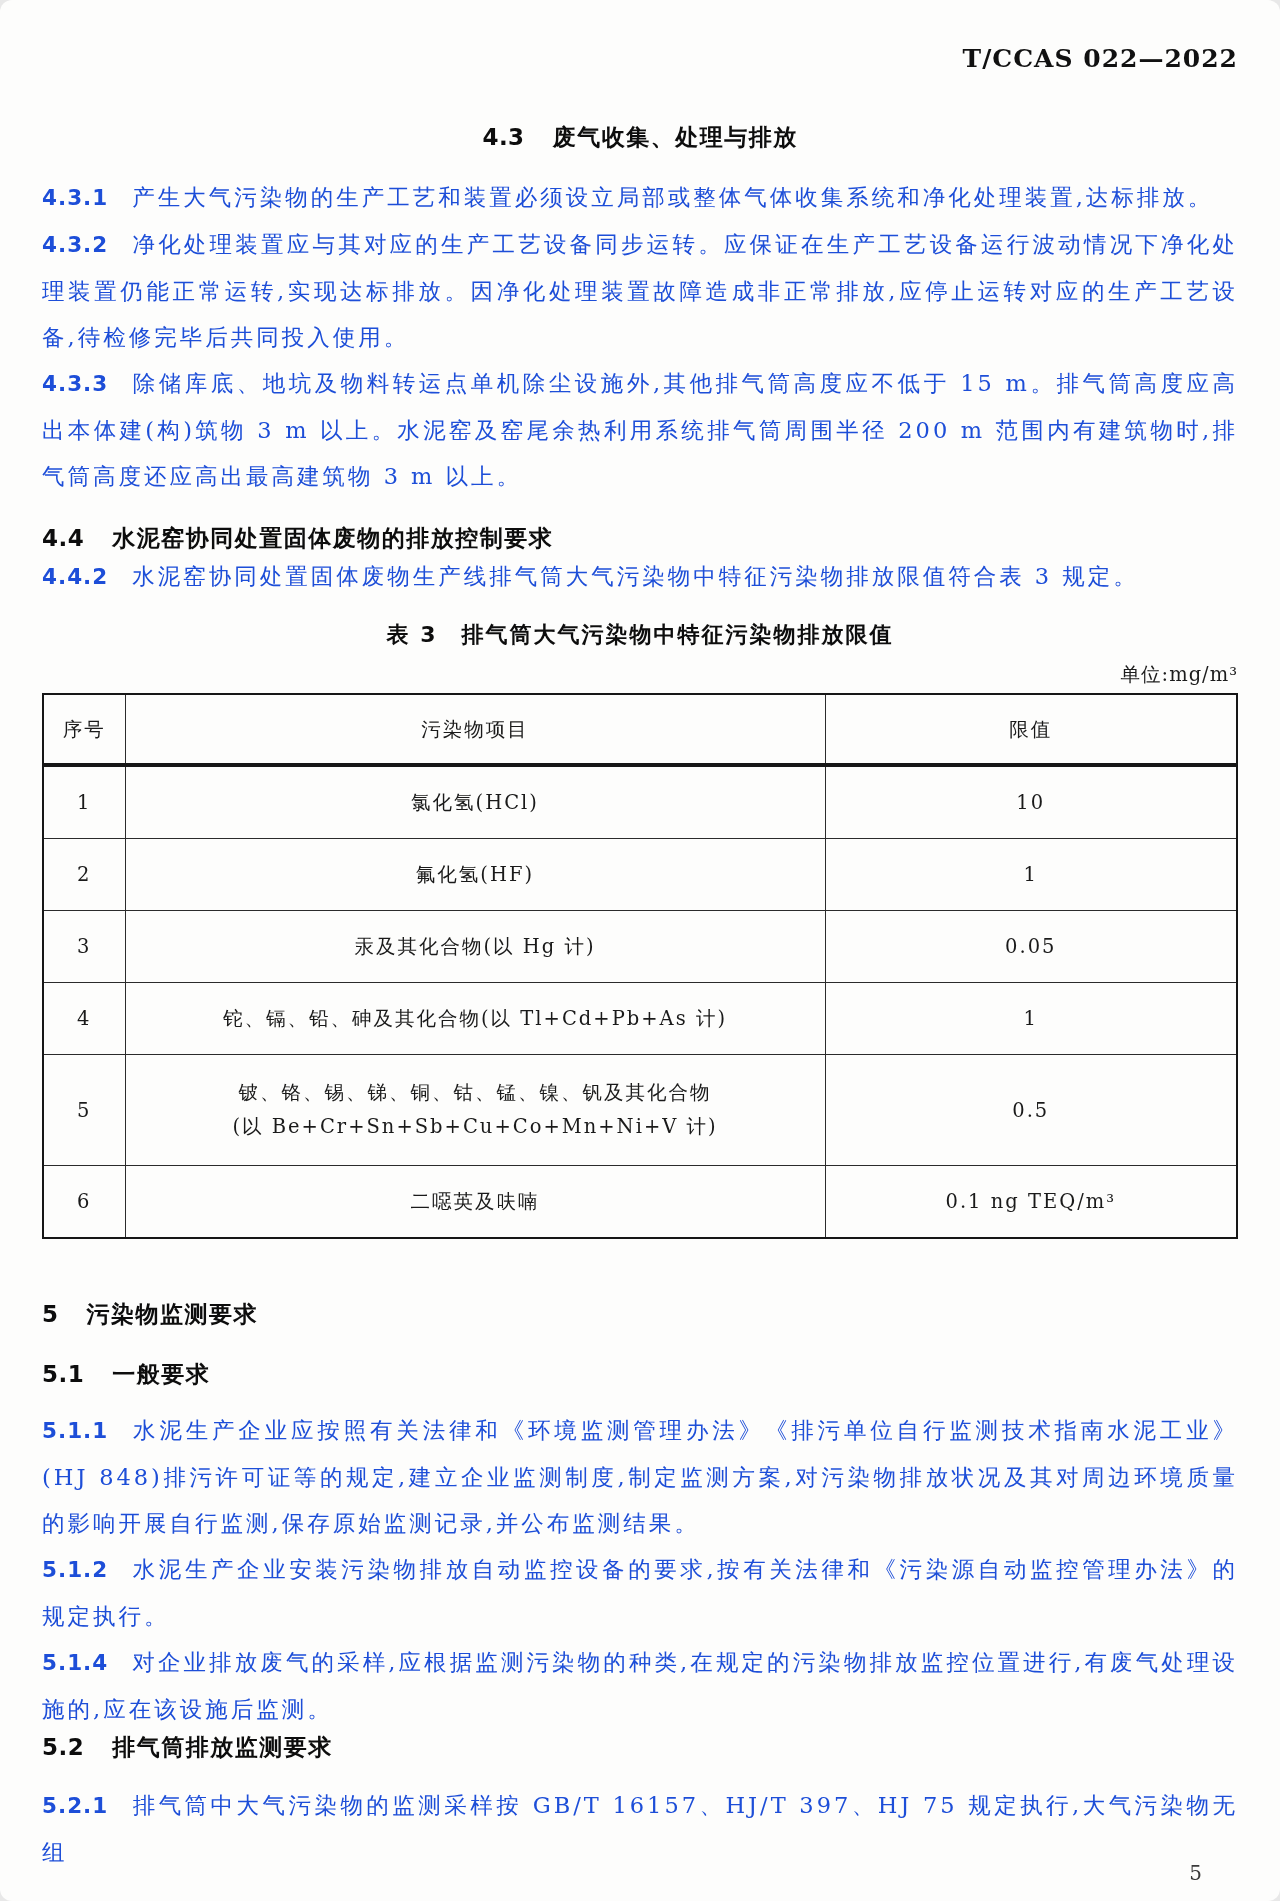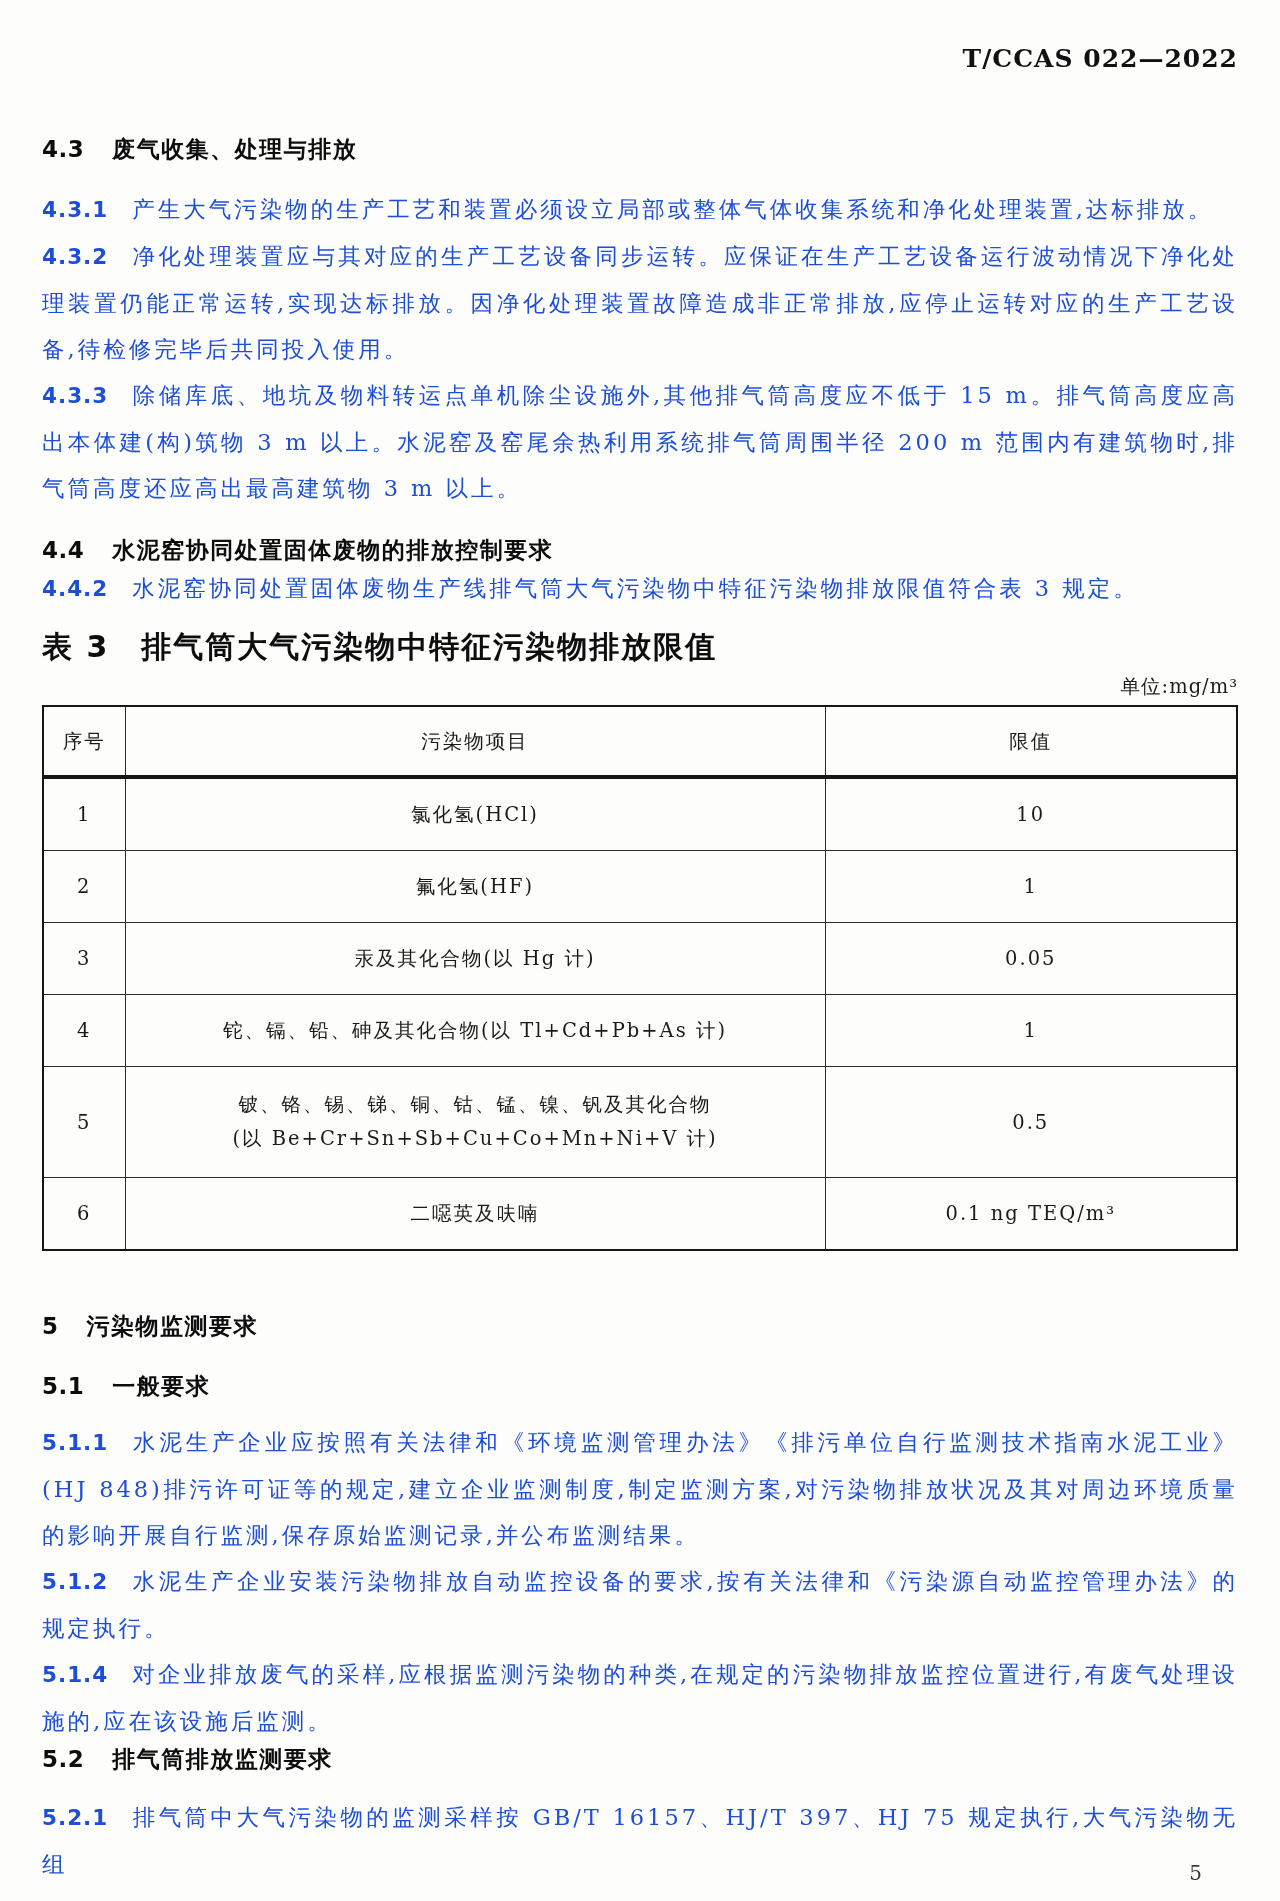--- a/index.html
+++ b/index.html
@@ -5,20 +5,21 @@
   html,body { margin:0; padding:0; background:#e8e8e8; }
   .page {
     position:relative;
     width:1280px; height:1901px;
     margin:0 auto;
     background:#fdfdfc;
     color:#1c1c1c;
     font-family:"DejaVu Serif","Liberation Serif",serif;
     overflow:hidden;
     box-sizing:border-box;
+    border-radius:12px;
   }
   .content { padding:44px 42px 0 42px; }
 
   .doc-header {
     text-align:right;
     font-family:"DejaVu Serif","Liberation Serif",serif;
     font-weight:bold;
     font-size:25px;
     letter-spacing:1px;
     line-height:30px;
@@ -44,31 +45,31 @@
     color:#1d4ed8;
   }
   .clause .cnum {
     font-family:"DejaVu Sans","Liberation Sans",sans-serif;
     font-weight:600;
     font-size:21.5px;
     letter-spacing:1px;
     margin-right:24px;
   }
 
-  #s43 { margin-top:60px; }
+  #s43 { margin-top:48px;text-align:center; }
   #c431 { margin-top:22px; }
   #s44 { margin-top:24px; }
   #c441 { margin-top:18px; }
 
   .tbl-caption {
     margin-top:20px;
-    text-align:left;
+    text-align:center;
     font-family:"DejaVu Sans","Liberation Sans",sans-serif;
     font-weight:bold;
-    font-size:30px;
+    font-size:22px;
     line-height:30px;
     letter-spacing:2px;
     color:#0d0d0d;
   }
   .unit-note {
     margin-top:12px; margin-bottom:5px;
     text-align:right;
     font-size:19.5px;
     line-height:26px;
     letter-spacing:1px;

